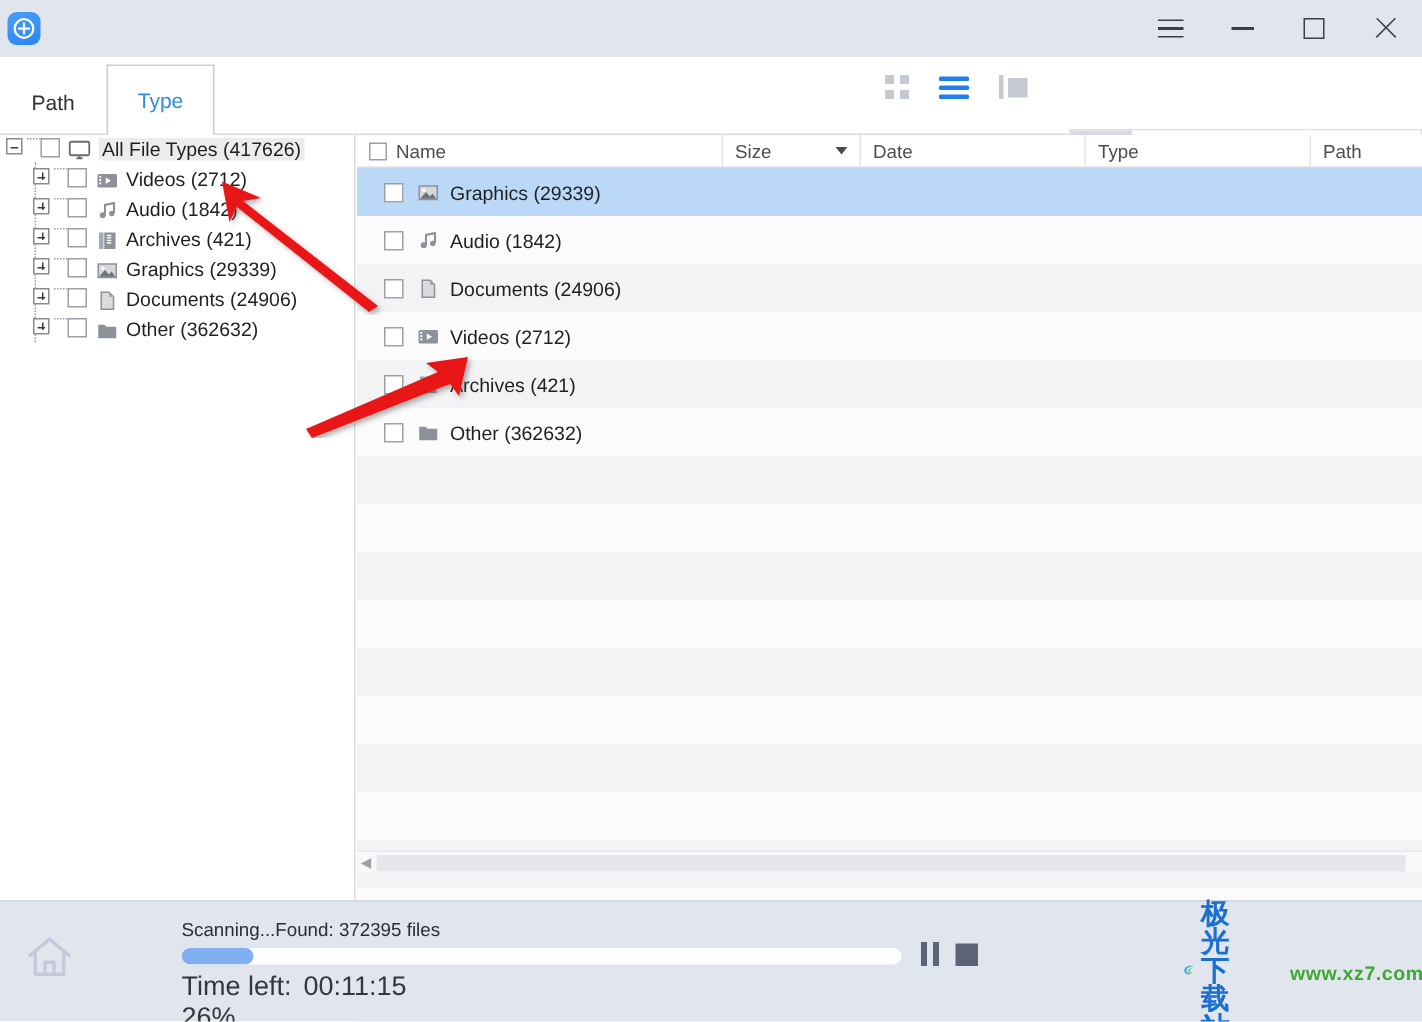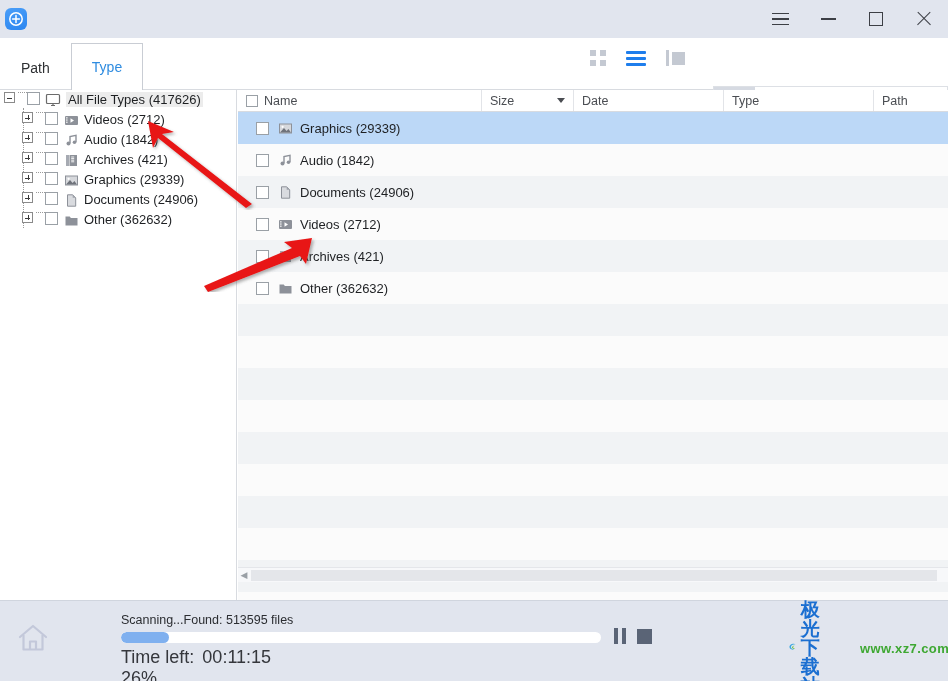--- a/index.html
+++ b/index.html
@@ -583,21 +583,21 @@
   <div class="statusbar">
     <div class="home-icon">
       <svg width="34" height="34" viewBox="0 0 34 34">
         <path d="M4 16 L17 5 L30 16" fill="none" stroke="#c3c8da" stroke-width="2.2" stroke-linecap="round" stroke-linejoin="round"></path>
         <path d="M7.5 14 V28.5 H26.5 V14" fill="none" stroke="#c3c8da" stroke-width="2.2" stroke-linejoin="round"></path>
         <path d="M14 28.5 V20.5 H20 V28.5" fill="none" stroke="#c3c8da" stroke-width="2.2" stroke-linejoin="round"></path>
       </svg>
     </div>
 
     <div class="progress-wrap">
-      <div class="scan-text">Scanning...Found: 513595 files</div>
+      <div class="scan-text">Scanning...Found: 372395 files</div>
       <div class="pbar">
         <div class="pfill" style="width: 48px;"></div>
       </div>
       <div class="pmeta">
         <div class="timeleft">
           <span>Time left:</span><span class="val">00:11:15</span>
         </div>
         <div>26%</div>
       </div>
     </div>

